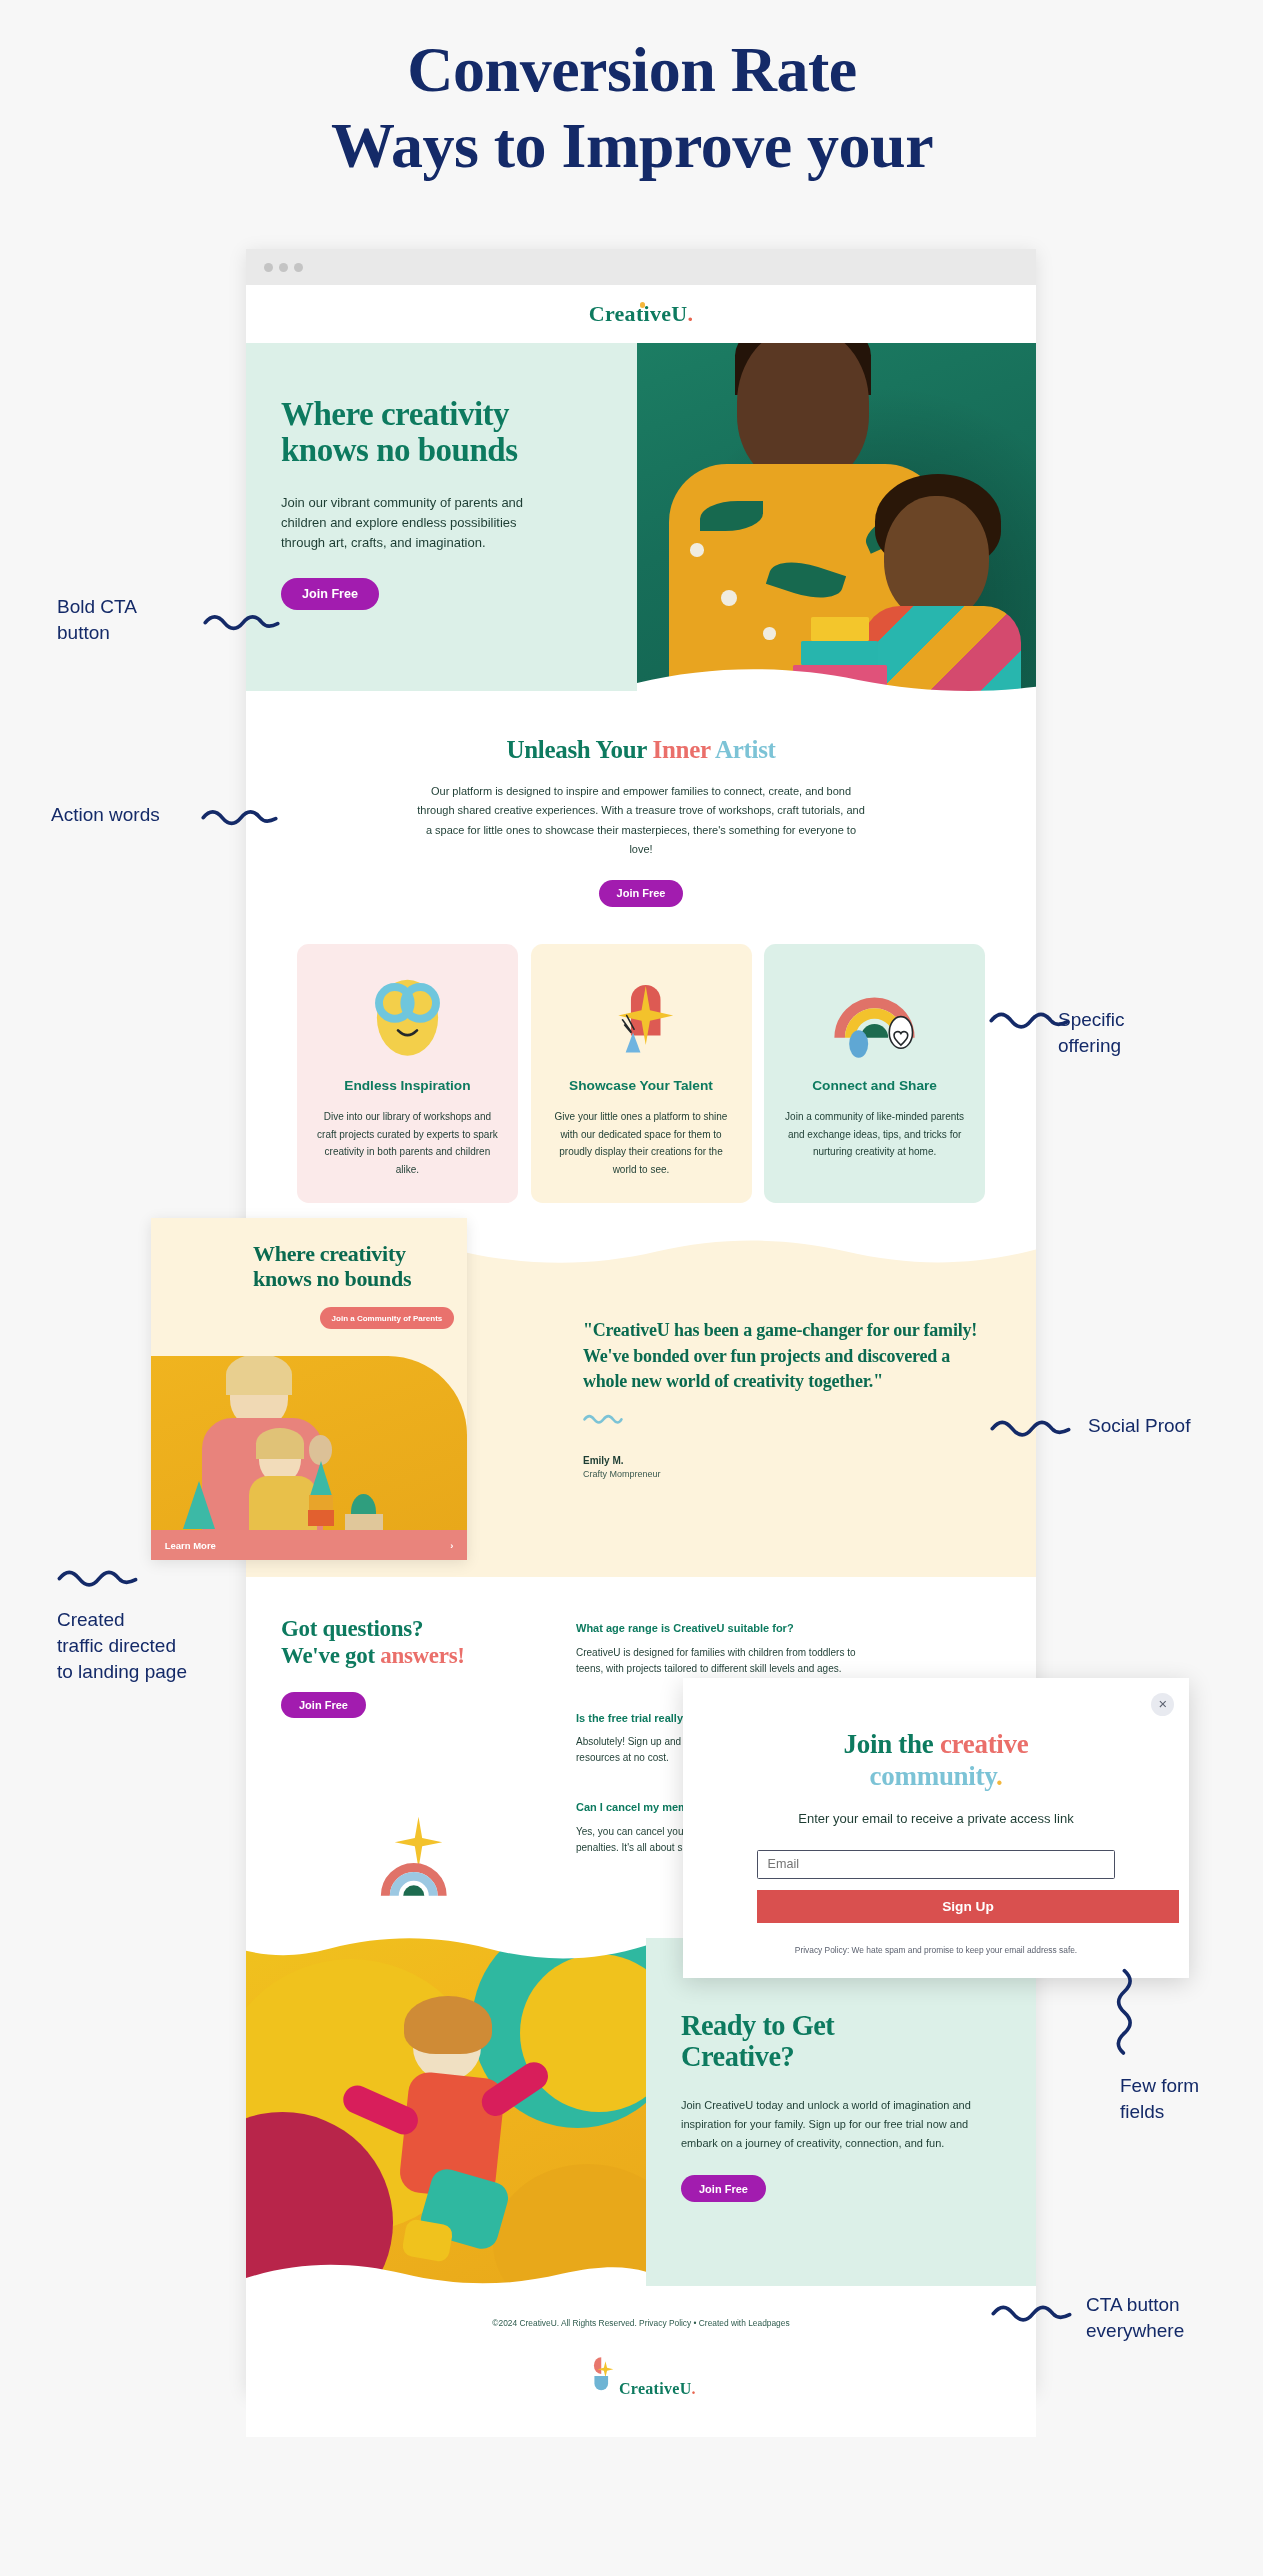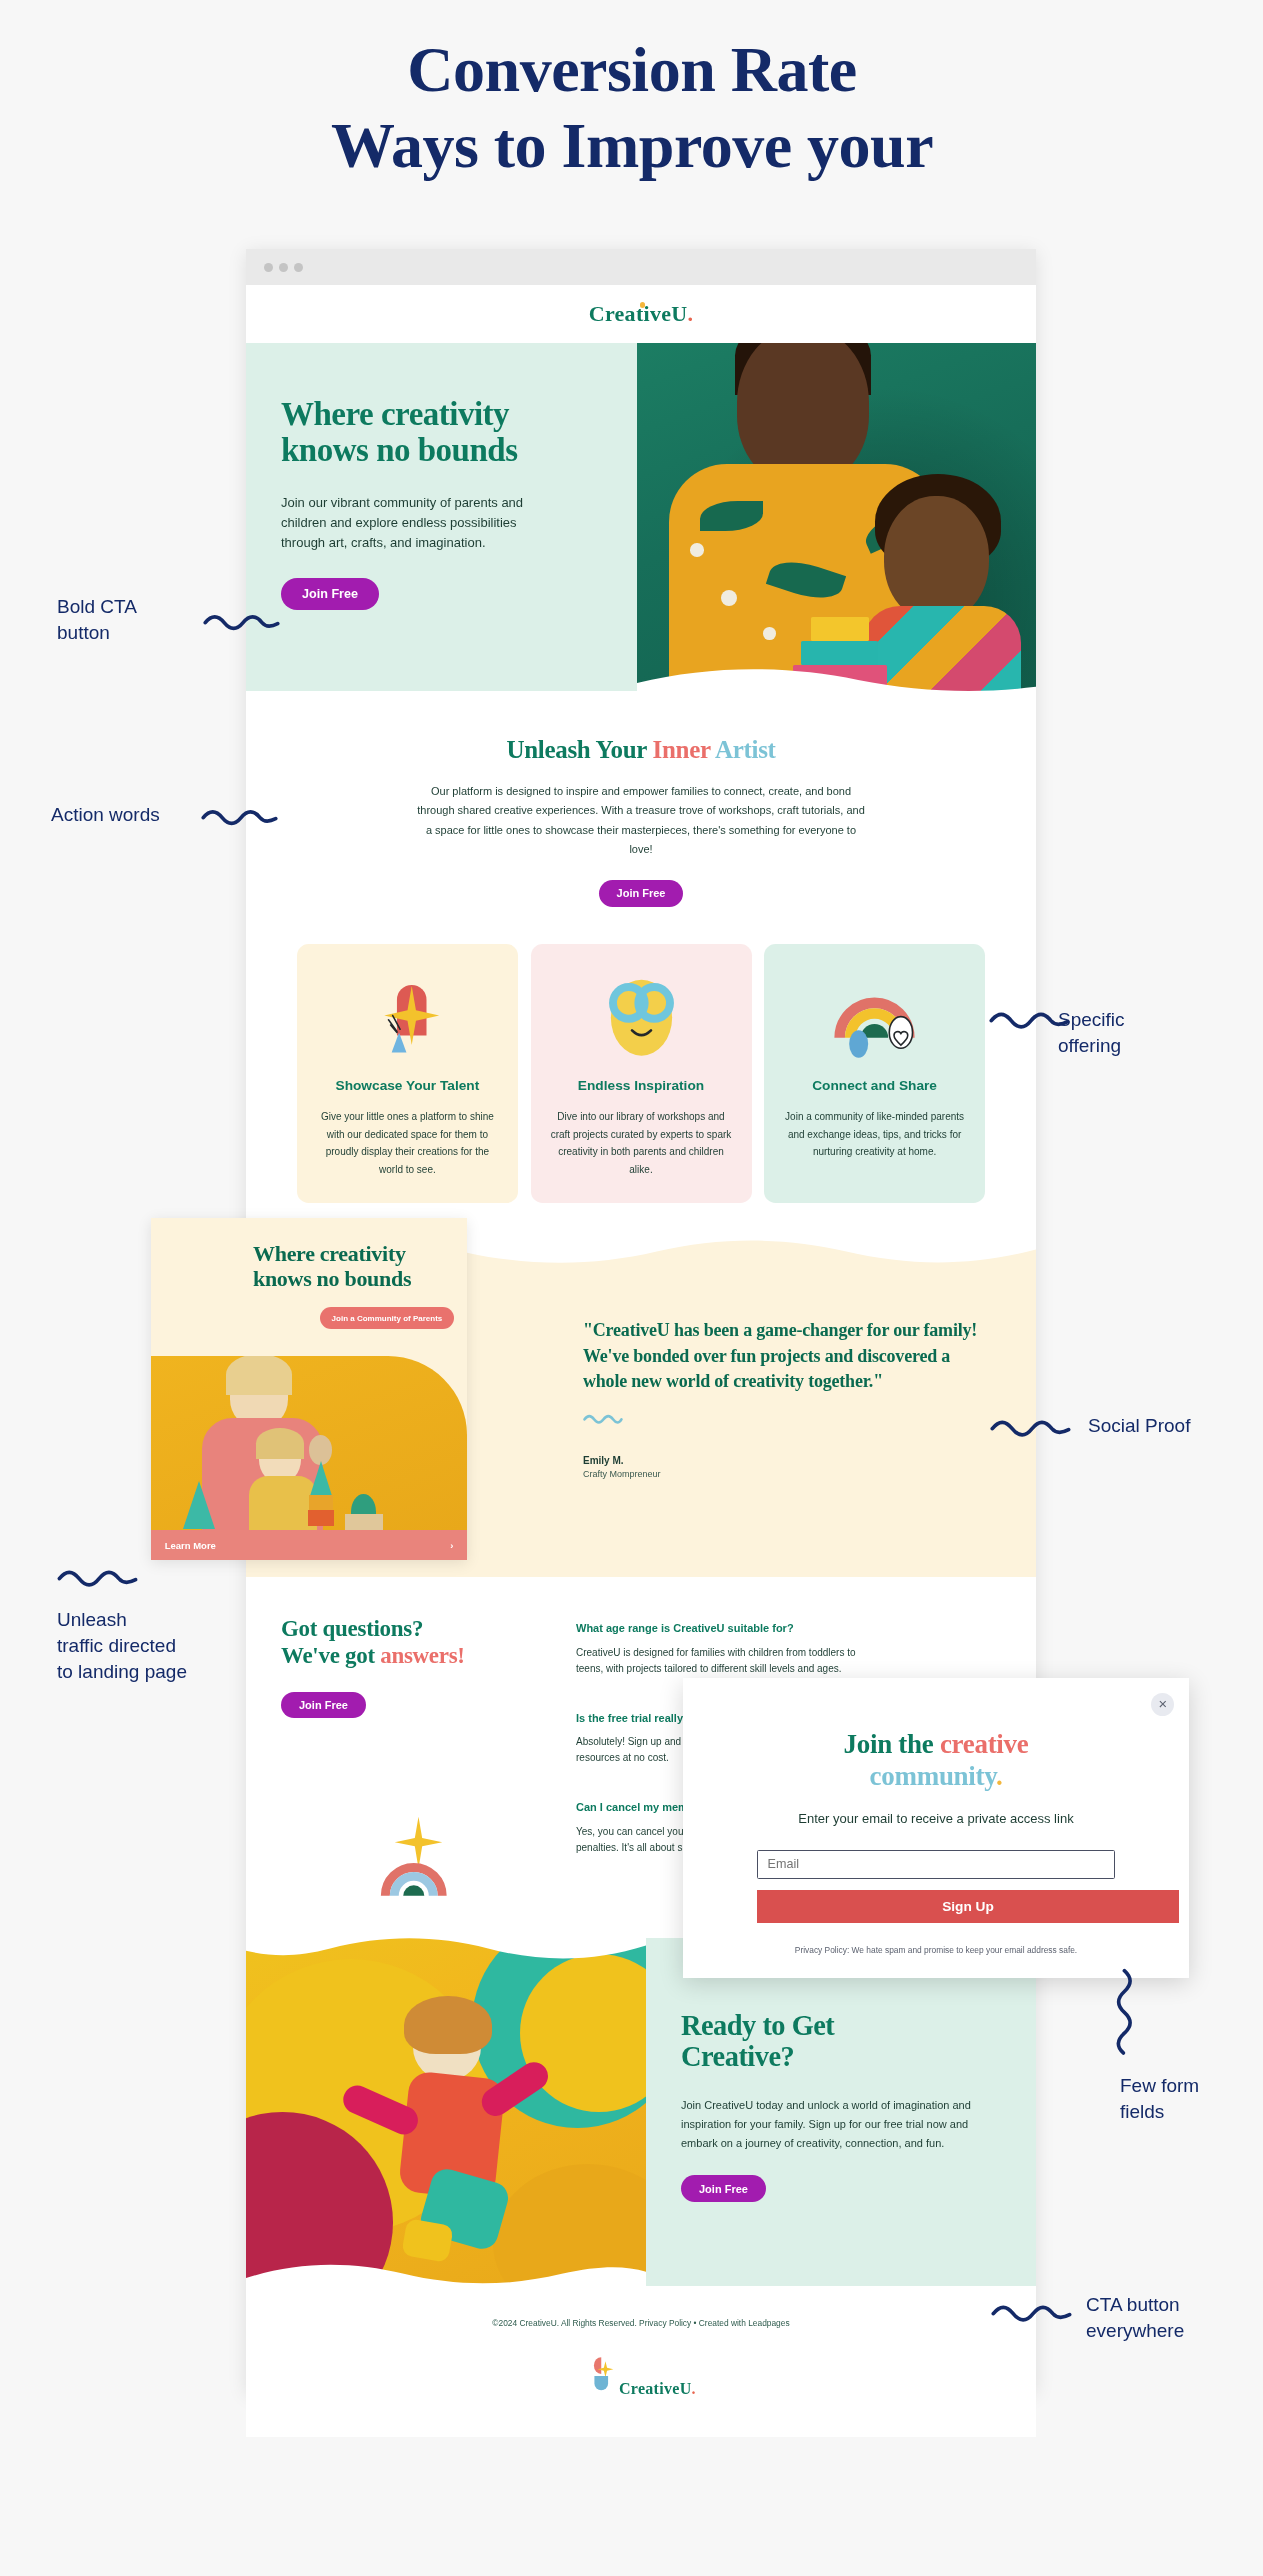--- a/index.html
+++ b/index.html
@@ -211,44 +211,44 @@
     </div>
 
     <div id="unleash">
       <h2><span class="c-green">Unleash Your </span><span class="c-coral">Inner </span><span class="c-blue">Artist</span></h2>
       <p>Our platform is designed to inspire and empower families to connect, create, and bond through shared creative experiences. With a treasure trove of workshops, craft tutorials, and a space for little ones to showcase their masterpieces, there's something for everyone to love!</p>
       <button class="btn-pill">Join Free</button>
     </div>
 
     <div id="features">
 
+      <div class="fcard" style="background:#fbeaea;">
+        <div class="ficon">
+          <svg width="95" height="95" viewBox="0 0 180 180">
+            <ellipse cx="90" cy="96" rx="58" ry="72" fill="#f3cf4a"></ellipse>
+            <circle cx="66" cy="68" r="30" fill="none" stroke="#6fc6dd" stroke-width="15"></circle>
+            <circle cx="114" cy="68" r="30" fill="none" stroke="#6fc6dd" stroke-width="15"></circle>
+            <path d="M72,120 q18,18 36,0" fill="none" stroke="#23282b" stroke-width="5" stroke-linecap="round"></path>
+          </svg>
+        </div>
+        <h3>Endless Inspiration</h3>
+        <p>Dive into our library of workshops and craft projects curated by experts to spark creativity in both parents and children alike.</p>
+      </div>
+
       <div class="fcard" style="background:#fdf3dc;">
         <div class="ficon">
           <svg width="95" height="95" viewBox="0 0 180 180">
             <path d="M70,130 V62 a28,28 0 0 1 56,0 V130 Z" fill="#dd5a53"></path>
             <path d="M98,36 L106,82 L150,92 L106,102 L98,148 L90,102 L46,92 L90,82 Z" fill="#f3c22c"></path>
             <path d="M62,92 l14,26 M54,100 l16,22 M58,110 l12,14" stroke="#23282b" stroke-width="3" fill="none" stroke-linecap="round"></path>
             <path d="M88,162 L60,162 L74,124 Z" fill="#6fb4e0"></path>
           </svg>
         </div>
         <h3>Showcase Your Talent</h3>
         <p>Give your little ones a platform to shine with our dedicated space for them to proudly display their creations for the world to see.</p>
-      </div>
-
-      <div class="fcard" style="background:#fbeaea;">
-        <div class="ficon">
-          <svg width="95" height="95" viewBox="0 0 180 180">
-            <ellipse cx="90" cy="96" rx="58" ry="72" fill="#f3cf4a"></ellipse>
-            <circle cx="66" cy="68" r="30" fill="none" stroke="#6fc6dd" stroke-width="15"></circle>
-            <circle cx="114" cy="68" r="30" fill="none" stroke="#6fc6dd" stroke-width="15"></circle>
-            <path d="M72,120 q18,18 36,0" fill="none" stroke="#23282b" stroke-width="5" stroke-linecap="round"></path>
-          </svg>
-        </div>
-        <h3>Endless Inspiration</h3>
-        <p>Dive into our library of workshops and craft projects curated by experts to spark creativity in both parents and children alike.</p>
       </div>
 
       <div class="fcard" style="background:#dcf0e8;">
         <div class="ficon">
           <svg width="95" height="95" viewBox="0 0 180 180">
             <path d="M24,134 a66,66 0 0 1 132,0" fill="none" stroke="#e07268" stroke-width="20"></path>
             <path d="M44,134 a46,46 0 0 1 92,0" fill="none" stroke="#f3c22c" stroke-width="20"></path>
             <path d="M64,134 a26,26 0 0 1 52,0 Z" fill="#1d6b4f"></path>
             <ellipse cx="60" cy="146" rx="18" ry="26" fill="#5fa7d4"></ellipse>
             <path d="M118,124 a22,30 0 1 1 44,0 a22,30 0 1 1 -44,0" fill="#fff" stroke="#23282b" stroke-width="3"></path>
@@ -423,21 +423,21 @@
   <path d="M6,26 q19,-24 38,0 q19,24 38,0 q19,-24 38,0 q11,13 32,2" fill="none" stroke="#142a68" stroke-width="7" stroke-linecap="round"></path>
 </svg>
 <div class="anno" style="left:1088px;top:1413px;width:174px;">
   <div>Social Proof</div>
 </div>
 
 <svg class="squiggle" style="left:56px;top:1565px;" width="84" height="23" viewBox="0 0 160 44">
   <path d="M6,26 q19,-24 38,0 q19,24 38,0 q19,-24 38,0 q11,13 32,2" fill="none" stroke="#142a68" stroke-width="7" stroke-linecap="round"></path>
 </svg>
 <div class="anno" style="left:57px;top:1607px;width:190px;">
-  <div>Unleash</div>
+  <div>Created</div>
   <div>traffic directed</div>
   <div>to landing page</div>
 </div>
 
 <svg class="squiggle" style="left:1115px;top:1968px;" width="25" height="96" viewBox="0 0 48 182">
   <path d="M18,4 q22,20 0,40 q-22,20 0,40 q22,20 0,40 q-22,20 -2,38" fill="none" stroke="#142a68" stroke-width="7" stroke-linecap="round"></path>
 </svg>
 <div class="anno" style="left:1120px;top:2073px;width:174px;">
   <div>Few form</div>
   <div>fields</div>

